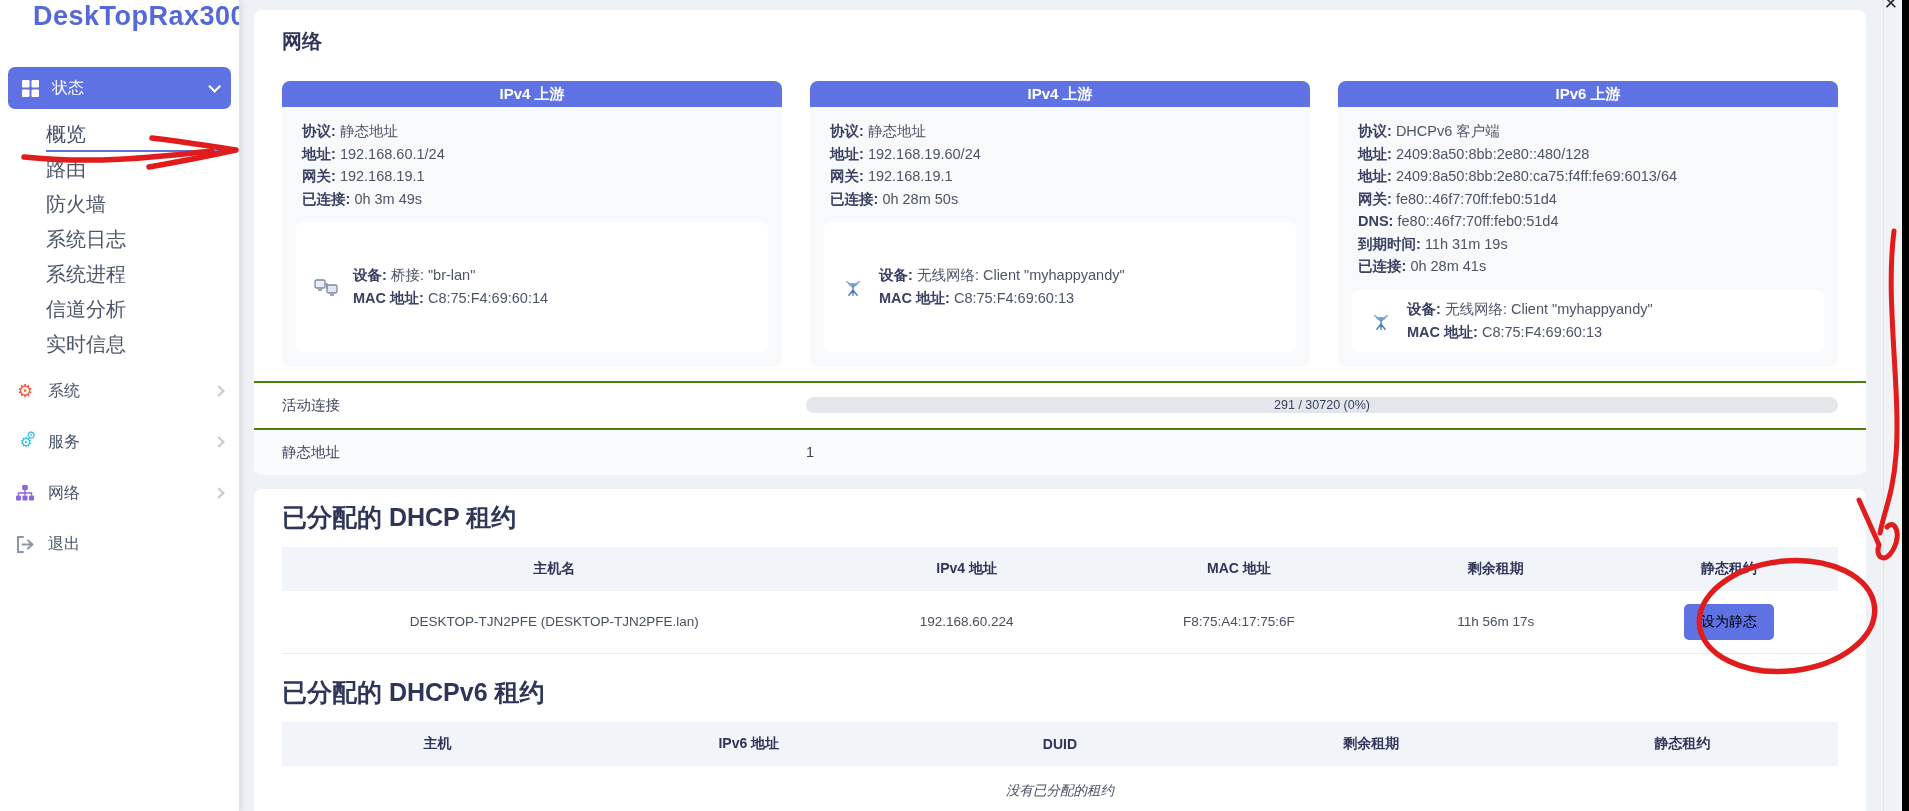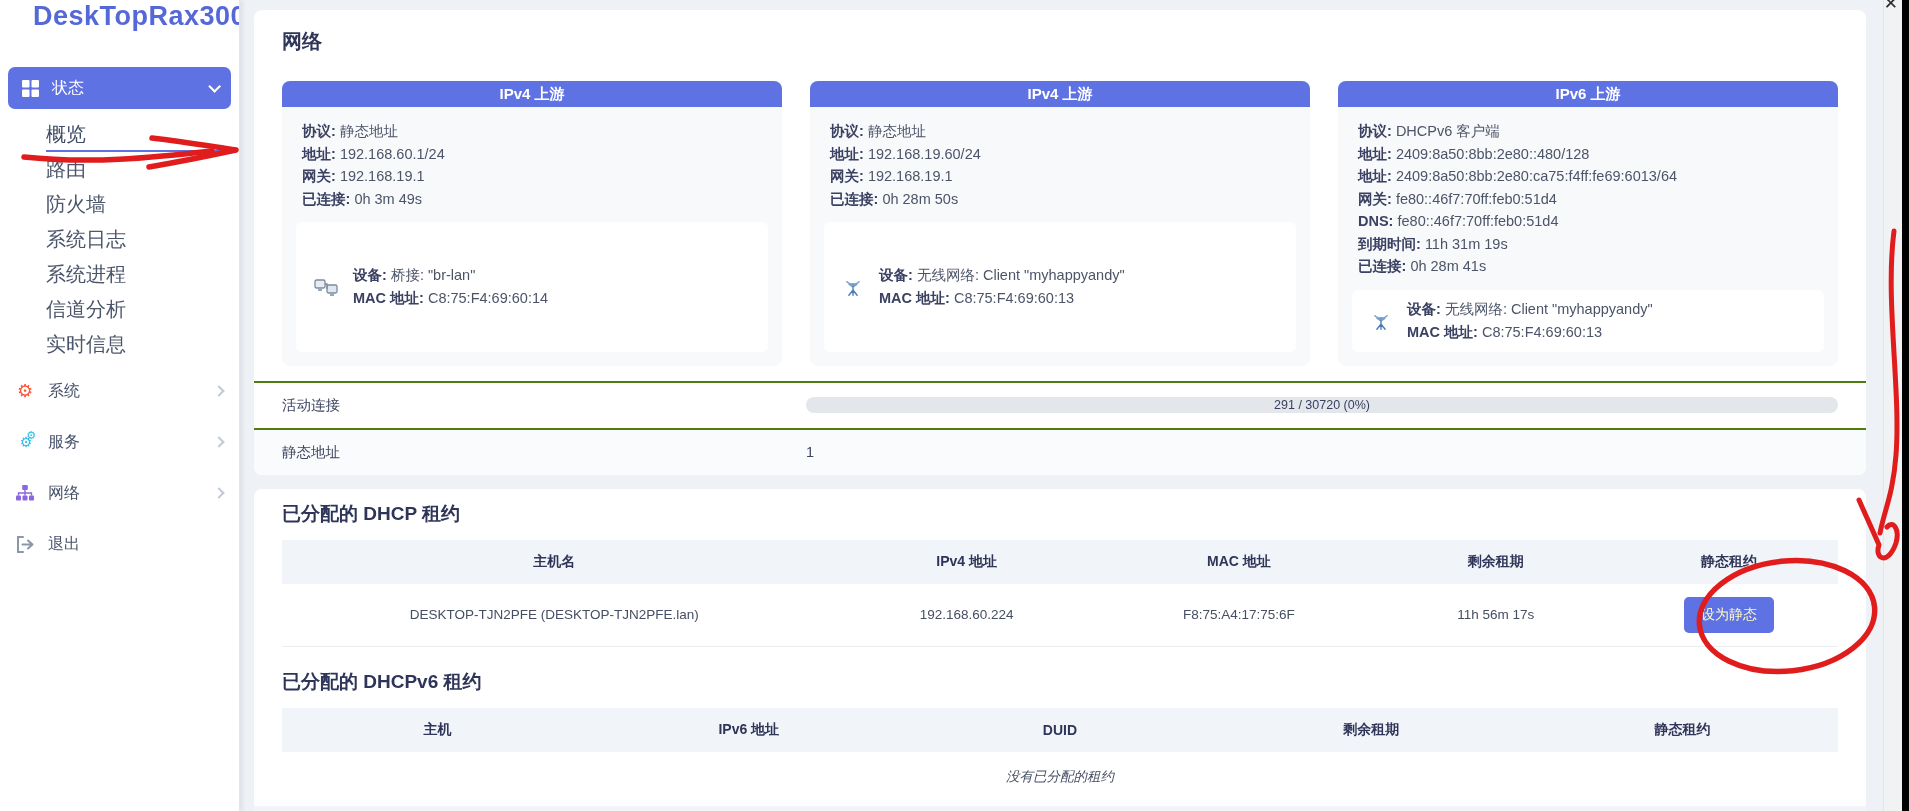--- a/index.html
+++ b/index.html
@@ -89,36 +89,36 @@
     position:relative; overflow:hidden;
   }
   .progress .fill { position:absolute; left:0; top:0; bottom:0; background:#5e72e4; }
   .progress .ptext { position:relative; }
   .stat-value { flex:1; }
 
   .main-card2 {
     position:absolute; left:254px; top:489px; width:1612px; height:322px;
     background:#fff; border-radius:8px 8px 0 0; padding:12px 28px 0; overflow:hidden;
   }
-  .tbl-title { font-size:19px; font-weight:bold; color:#2e3558; }
+  .tbl-title { font-size:25px; font-weight:bold; color:#2e3558; }
   .tbl-title.second { margin-top:22px; }
   table { width:100%; border-collapse:collapse; margin-top:13px; table-layout:fixed; }
   th {
     background:#f1f4f8; height:44px; font-size:14px; color:#2f3558;
     font-weight:bold; text-align:center;
   }
   td {
     height:62px; font-size:13.5px; color:#464e63; text-align:center;
     border-bottom:1px solid #eaedf1;
   }
   td.empty { height:50px; font-style:italic; border-bottom:none; }
   .t1c1{width:35%;text-align:center;} .t1c2{width:18%;} .t1c3{width:17%;} .t1c4{width:16%;} .t1c5{width:14%;}
   .t2c{width:20%;}
   .btn-static {
-    background:#5e72e4; color:#fef9c3; border:none; border-radius:5px;
+    background:#5e72e4; color:#000000; border:none; border-radius:5px;
     padding:9px 17px; font-size:14px; font-family:inherit; cursor:pointer;
   }
   .cutoff-band { margin:4px -28px 0; height:18px; background:#f1f4f8; }
 
   
   .scroll-track {
     position:absolute; right:7px; top:0; width:19px; height:811px;
     background:#f1f2f4; border-left:1px solid #e4e5e8; z-index:1;
   }
   .black-strip { position:absolute; right:0; top:0; width:7px; height:811px; background:#000; z-index:2; }

